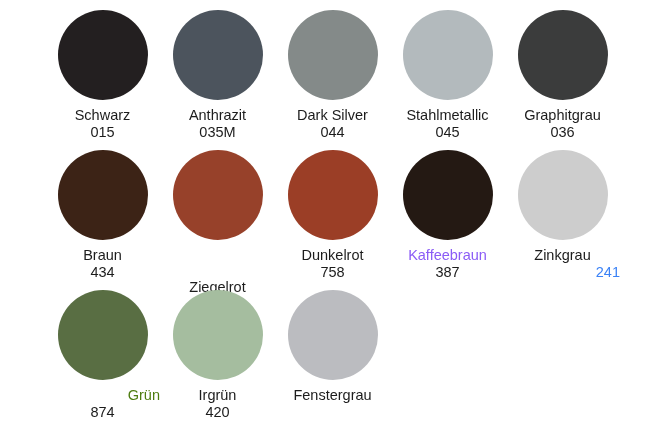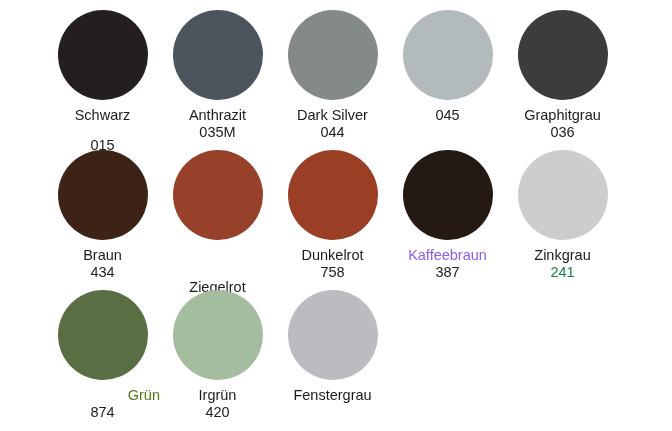--- a/index.html
+++ b/index.html
@@ -72,40 +72,41 @@
 </head>
 <body style="background: rgb(255, 255, 255);">
 
 <div class="palette">
 
   <div class="swatch-row">
     <div class="swatch">
       <span class="swatch-circle" style="background-color: rgb(35, 31, 32);"></span>
       <span class="swatch-caption">
         <span class="swatch-name" style="color: rgb(28, 28, 28);">Schwarz</span>
-        <span class="swatch-code" style="color: rgb(28, 28, 28); margin-top: 13px;">015</span>
+        <span class="swatch-code" style="color: rgb(28, 28, 28);">015</span>
       </span>
     </div>
     <div class="swatch">
       <span class="swatch-circle" style="background-color: rgb(76, 84, 93);"></span>
       <span class="swatch-caption">
         <span class="swatch-name" style="color: rgb(28, 28, 28);">Anthrazit</span>
         <span class="swatch-code" style="color: rgb(28, 28, 28);">035M</span>
       </span>
     </div>
     <div class="swatch">
       <span class="swatch-circle" style="background-color: rgb(132, 138, 137);"></span>
       <span class="swatch-caption">
         <span class="swatch-name" style="color: rgb(28, 28, 28);">Dark Silver</span>
         <span class="swatch-code" style="color: rgb(28, 28, 28);">044</span>
       </span>
     </div>
     <div class="swatch">
       <span class="swatch-circle" style="background-color: rgb(179, 186, 189);"></span>
       <span class="swatch-caption">
+        <span class="swatch-name" style="color: rgb(28, 28, 28);">Stahlmetallic</span>
         <span class="swatch-code" style="color: rgb(28, 28, 28);">045</span>
       </span>
     </div>
     <div class="swatch">
       <span class="swatch-circle" style="background-color: rgb(59, 60, 60);"></span>
       <span class="swatch-caption">
         <span class="swatch-name" style="color: rgb(28, 28, 28);">Graphitgrau</span>
         <span class="swatch-code" style="color: rgb(28, 28, 28);">036</span>
       </span>
     </div>
@@ -137,21 +138,21 @@
       <span class="swatch-circle" style="background-color: rgb(36, 25, 19);"></span>
       <span class="swatch-caption">
         <span class="swatch-name" style="color: #8b5cf6;">Kaffeebraun</span>
         <span class="swatch-code" style="color: rgb(28, 28, 28);">387</span>
       </span>
     </div>
     <div class="swatch">
       <span class="swatch-circle" style="background-color: rgb(205, 205, 205);"></span>
       <span class="swatch-caption">
         <span class="swatch-name" style="color: rgb(28, 28, 28);">Zinkgrau</span>
-        <span class="swatch-code" style="color: #15803d;">241</span>
+        <span class="swatch-code" style="color: #3b82f6; text-align: right;">241</span>
       </span>
     </div>
   </div>
 
   <div class="swatch-row">
     <div class="swatch">
       <span class="swatch-circle" style="background-color: rgb(89, 110, 67);"></span>
       <span class="swatch-caption">
         <span class="swatch-name" style="color: #4d7c0f; text-align: right;">Grün</span>
         <span class="swatch-code" style="color: rgb(28, 28, 28);">874</span>

